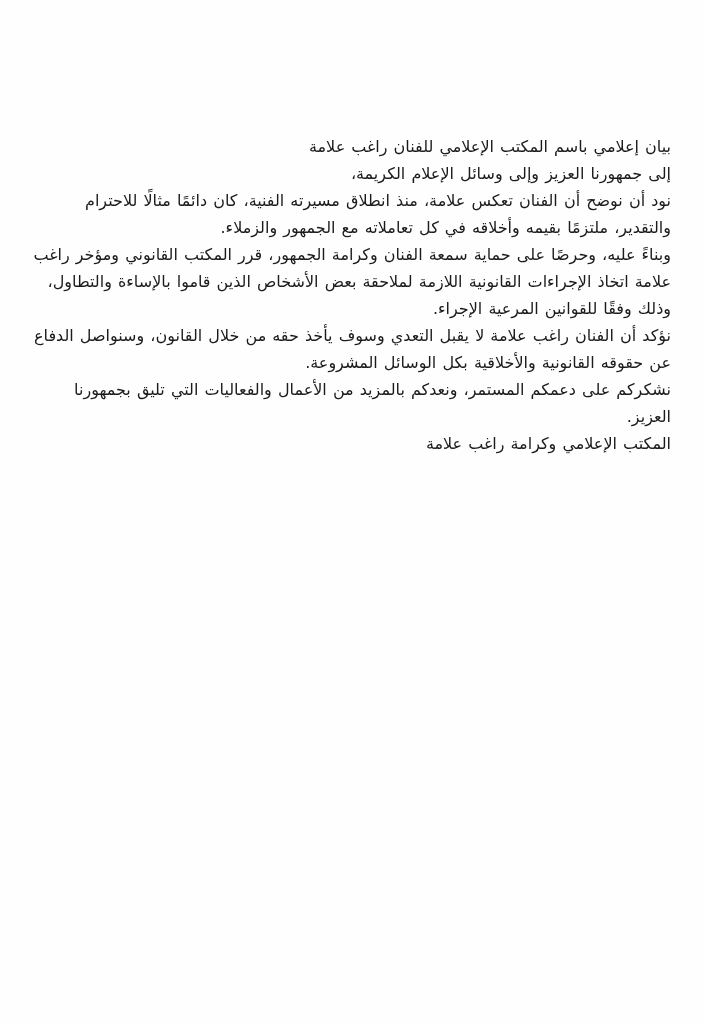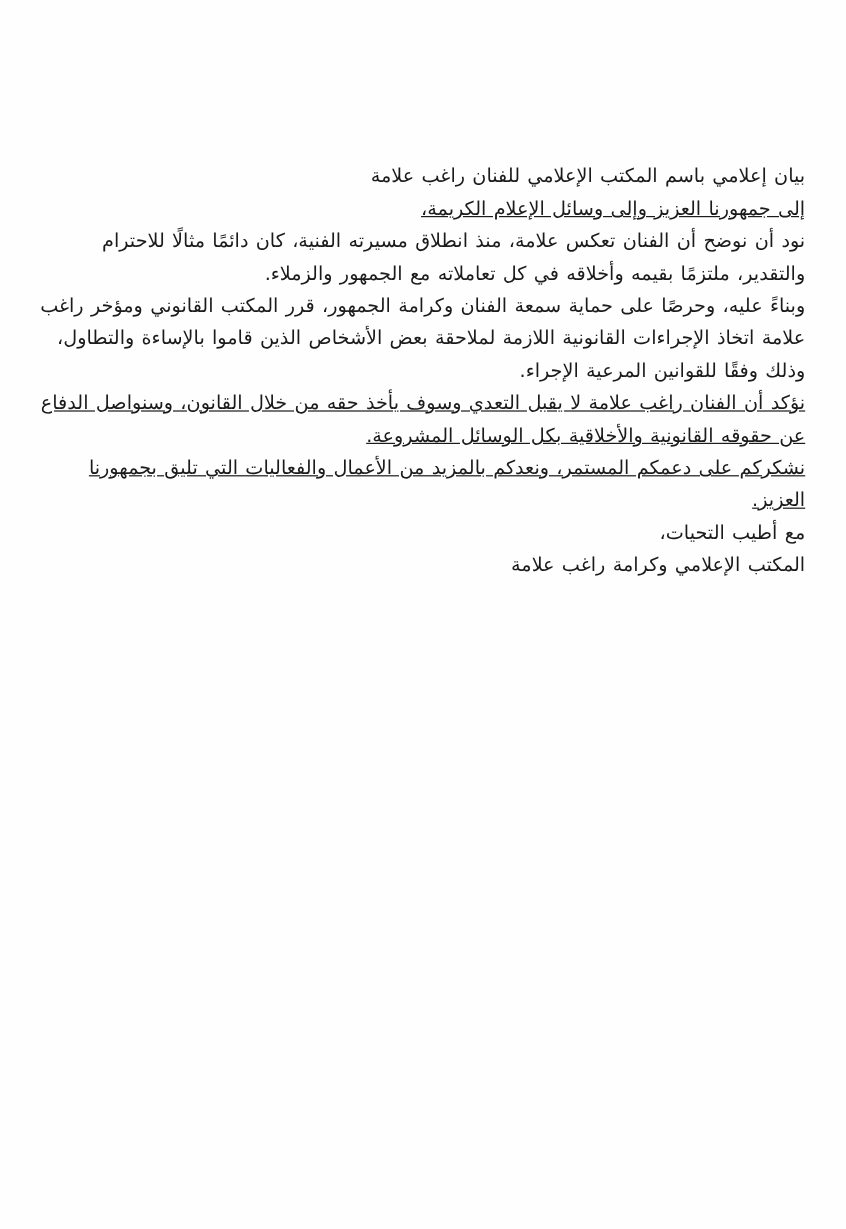--- a/index.html
+++ b/index.html
@@ -23,42 +23,41 @@
     color: #1b1b1b;
     font-size: 16px;
     line-height: 27px;
     margin-top: 44px;
   }
   .page p {
     margin: 0;
     word-spacing: 1px;
   }
   .title      { margin-top: 0; }
-  .greeting   { margin-top: 38px; text-decoration: underline; }
+  .greeting   { margin-top: 38px; }
   .para-1     { margin-top: 43px; }
   .para-2     { margin-top: 41px; }
   .para-3     { margin-top: 36px; }
-  .para-4     { margin-top: 34px; text-decoration: underline; }
-  .para-5     { margin-top: 39px; text-decoration: underline; }
+  .para-4     { margin-top: 34px; }
+  .para-5     { margin-top: 39px; }
   .closing    { margin-top: 48px; }
   .signature  { margin-top: 11px; }
 </style>
 </head>
 <body>
 
 <div class="page">
   <p class="title">بيان إعلامي باسم المكتب الإعلامي للفنان راغب علامة</p>
 
   <p class="greeting">إلى جمهورنا العزيز وإلى وسائل الإعلام الكريمة،</p>
 
   <p class="para-1">نود أن نوضح أن الفنان تعكس علامة، منذ انطلاق مسيرته الفنية، كان دائمًا مثالًا للاحترام والتقدير، ملتزمًا بقيمه وأخلاقه في كل تعاملاته مع الجمهور والزملاء.</p>
 
 
   <p class="para-3">وبناءً عليه، وحرصًا على حماية سمعة الفنان وكرامة الجمهور، قرر المكتب القانوني ومؤخر راغب علامة اتخاذ الإجراءات القانونية اللازمة لملاحقة بعض الأشخاص الذين قاموا بالإساءة والتطاول، وذلك وفقًا للقوانين المرعية الإجراء.</p>
 
   <p class="para-4">نؤكد أن الفنان راغب علامة لا يقبل التعدي وسوف يأخذ حقه من خلال القانون، وسنواصل الدفاع عن حقوقه القانونية والأخلاقية بكل الوسائل المشروعة.</p>
 
   <p class="para-5">نشكركم على دعمكم المستمر، ونعدكم بالمزيد من الأعمال والفعاليات التي تليق بجمهورنا العزيز.</p>
 
-  <p class="closing">مع أطيب التحيات،</p>
 
   <p class="signature">المكتب الإعلامي وكرامة راغب علامة</p>
 </div>
 
 </body></html>

